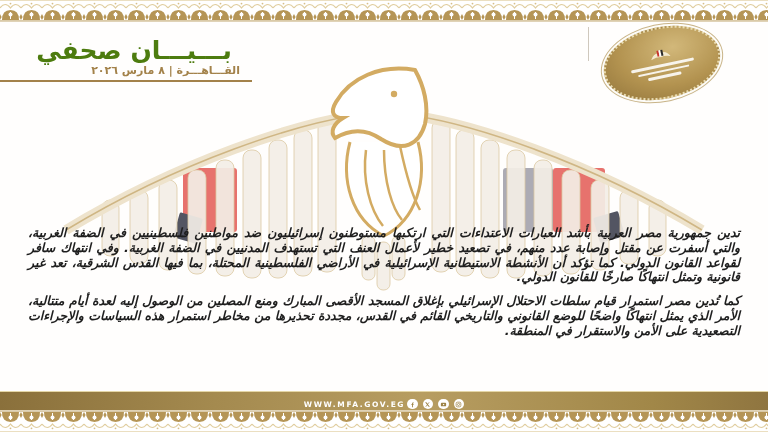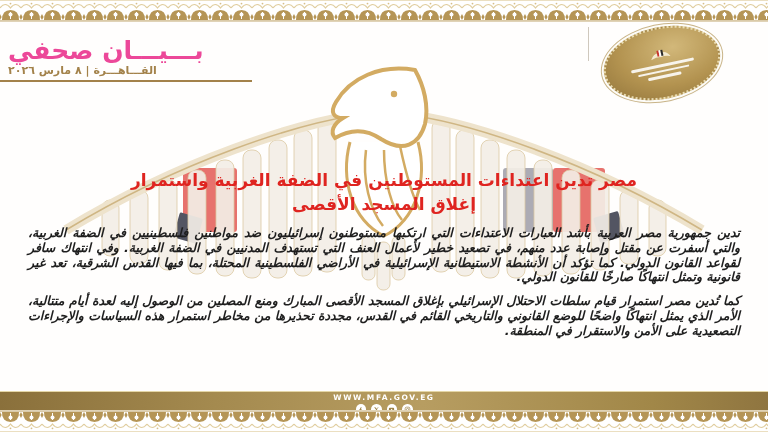--- a/index.html
+++ b/index.html
@@ -6,25 +6,25 @@
   .page{
     position:relative;width:768px;height:432px;background:#fffefd;
     overflow:hidden;font-family:"DejaVu Sans",sans-serif;
   }
   
   .border-strip{position:absolute;left:0;width:768px;line-height:0;}
   .border-strip.top{top:0;height:22px;}
   .border-strip.bottom{top:415px;height:17px;transform:scaleY(-1);}
   
   .title{
-    position:absolute;left:8px;top:36px;width:212px;text-align:left;
-    direction:rtl;font-size:25px;font-weight:bold;color:#ec4899;
+    position:absolute;left:20px;top:36px;width:212px;text-align:right;
+    direction:rtl;font-size:25px;font-weight:bold;color:#4d7c0f;
   }
   .dateline{
-    position:absolute;left:8px;top:64px;width:212px;text-align:left;
+    position:absolute;left:28px;top:64px;width:212px;text-align:right;
     direction:rtl;font-size:11px;font-weight:bold;color:#a3824a;
   }
   .date-underline{position:absolute;left:0;top:80px;width:252px;height:2px;background:#a3824a;}
   .v-divider{position:absolute;left:588px;top:27px;width:1px;height:34px;background:#cfc8bd;}
   
   .seal{
     position:absolute;left:603px;top:27px;width:114px;height:68px;
     transform:rotate(-12deg);border-radius:50%;
     background:radial-gradient(ellipse at 62% 30%,#d2b87a 0%,#b39350 55%,#8f7239 100%);
     border:2px dotted #e9dcb2;
@@ -46,21 +46,21 @@
   .body-text{
     position:absolute;left:28px;right:28px;top:226px;direction:rtl;
     text-align:justify;color:#1e1e1e;font-size:12.5px;line-height:1.18;font-weight:bold;font-style:italic;
   }
   .body-text p{margin:0 0 9px 0;}
   
   .footer-bar{
     position:absolute;left:0;right:0;top:391px;height:24px;
     background:linear-gradient(90deg,#8a703b 0%,#a48a4f 28%,#b79d61 55%,#a18748 85%,#8f7540 100%);
     border-top:1px solid #e4d6a6;
-    display:flex;flex-direction:column;align-items:center;justify-content:center;gap:2px;
+    display:flex;align-items:center;justify-content:center;gap:2px;
   }
   .website{color:#ffffff;font-size:7.5px;letter-spacing:1.6px;font-weight:bold;}
   .social-row{display:flex;gap:5px;}
   .icon-circle{
     width:10.5px;height:10.5px;background:#fff;border-radius:50%;
     display:flex;align-items:center;justify-content:center;cursor:pointer;
   }
   .icon-circle svg{width:7px;height:7px;display:block;}
 </style>
 </head>
@@ -153,24 +153,20 @@
       <path d="M0 10 Q5 2 10 6 Q15 2 20 10 Q14 8 10 9 Q6 8 0 10 Z" fill="#f4ead0"></path>
       <rect x="7" y="2" width="2" height="6" fill="#c8352e"></rect>
       <rect x="9" y="2" width="2" height="6" fill="#ffffff"></rect>
       <rect x="11" y="2" width="2" height="6" fill="#2b2b2b"></rect>
     </svg>
     <div class="seal-line l1"></div>
     <div class="seal-line l2"></div>
     <div class="seal-line l3"></div>
   </div>
 
-  <div class="headline">
-    <div>مصر تدين اعتداءات المستوطنين في الضفة الغربية واستمرار</div>
-    <div>إغلاق المسجد الأقصى</div>
-  </div>
 
   <div class="body-text">
     <p>تدين جمهورية مصر العربية بأشد العبارات الاعتداءات التي ارتكبها مستوطنون إسرائيليون ضد مواطنين فلسطينيين في الضفة الغربية، والتي أسفرت عن مقتل وإصابة عدد منهم، في تصعيد خطير لأعمال العنف التي تستهدف المدنيين في الضفة الغربية. وفي انتهاك سافر لقواعد القانون الدولي. كما تؤكد أن الأنشطة الاستيطانية الإسرائيلية في الأراضي الفلسطينية المحتلة، بما فيها القدس الشرقية، تعد غير قانونية وتمثل انتهاكًا صارخًا للقانون الدولي.</p>
     <p>كما تُدين مصر استمرار قيام سلطات الاحتلال الإسرائيلي بإغلاق المسجد الأقصى المبارك ومنع المصلين من الوصول إليه لعدة أيام متتالية، الأمر الذي يمثل انتهاكًا واضحًا للوضع القانوني والتاريخي القائم في القدس، مجددة تحذيرها من مخاطر استمرار هذه السياسات والإجراءات التصعيدية على الأمن والاستقرار في المنطقة.</p>
   </div>
 
   <div class="footer-bar">
     <div class="website">WWW.MFA.GOV.EG</div>
     <div class="social-row">
       <span class="icon-circle">

